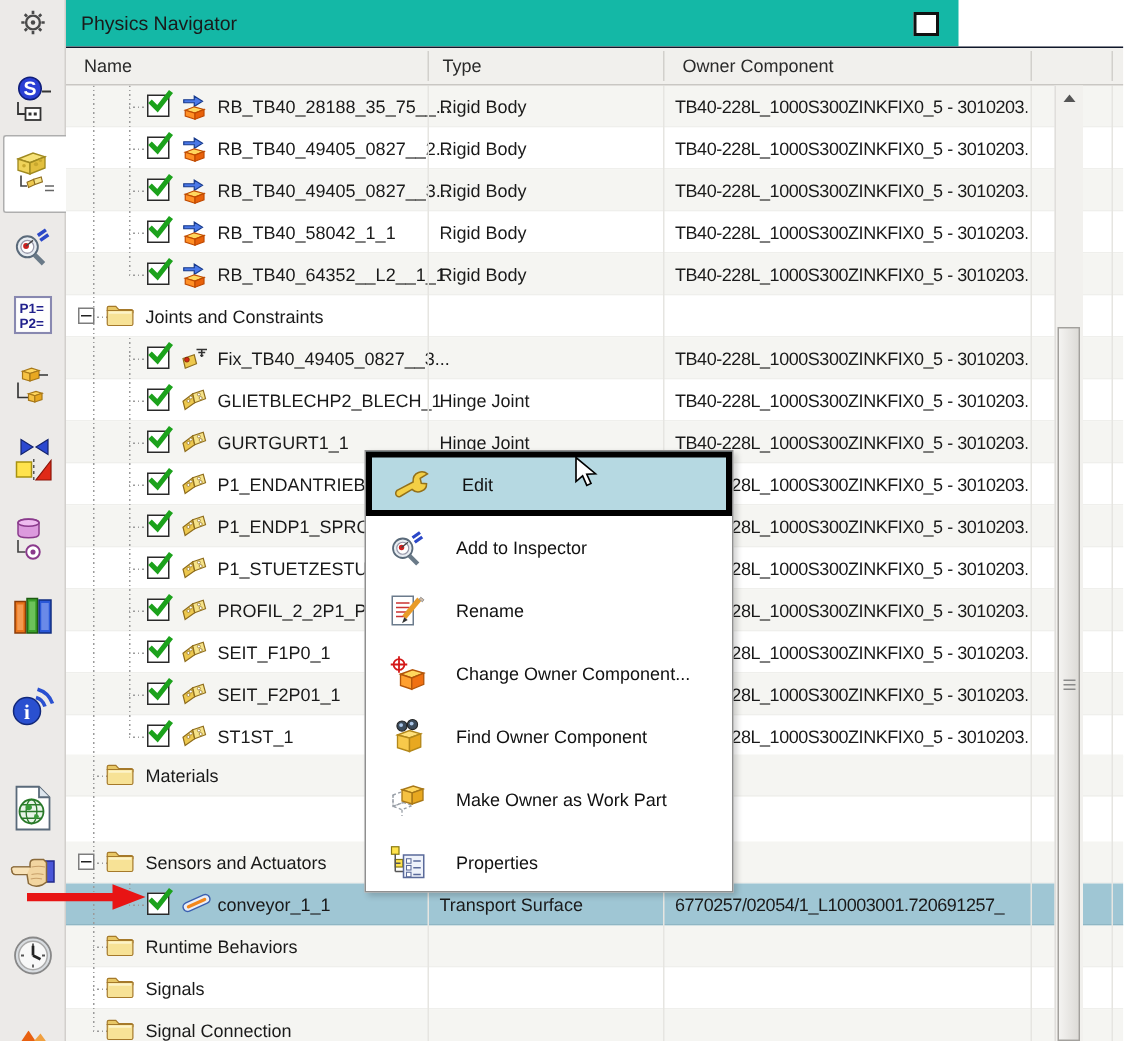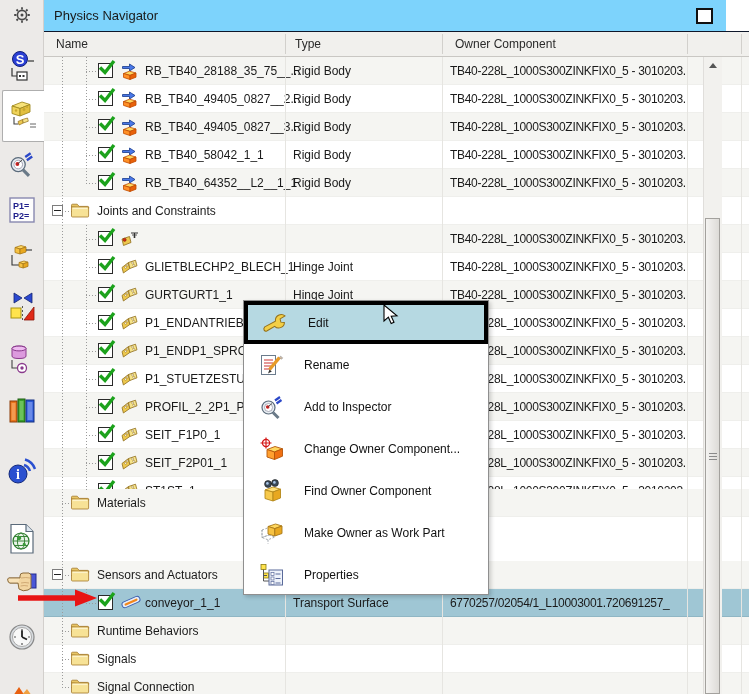--- a/index.html
+++ b/index.html
@@ -2,21 +2,21 @@
 <html><head>
 <meta charset="utf-8">
 <style>
   html,body{margin:0;padding:0;background:#fff;font-family:"Liberation Sans",sans-serif;}
   #stage{position:relative;width:749px;height:694px;overflow:hidden;background:#fff;font-size:12px;color:#1a1a1a;}
   
   #toolbar{position:absolute;left:0;top:0;width:43px;height:694px;background:#eceae8;border-right:1px solid #d2cfcc;z-index:3;}
   .tool-btn{position:absolute;left:0;width:43px;display:flex;justify-content:center;align-items:center;}
   .tool-btn.active{left:2px;width:41px;background:#fff;border:1px solid #aeaeae;border-right:none;border-radius:2px 0 0 2px;}
   
-  #titlebar{position:absolute;left:44px;top:0;width:682px;height:31px;background:#7dd3fc;}
+  #titlebar{position:absolute;left:44px;top:0;width:595px;height:31px;background:#14b8a6;}
   #title{position:absolute;left:10px;top:8px;font-size:13px;color:#1a1a1a;}
   #maxbox{position:absolute;right:13px;top:8px;width:13px;height:12px;border:2px solid #111;background:#fff;}
   
   #header{position:absolute;left:44px;top:31px;width:705px;height:26px;background:#f1f0ed;border-top:1px solid #0f172a;border-bottom:1px solid #c9c7c3;box-sizing:border-box;z-index:2;}
   .hcell{position:absolute;top:5px;color:#2a2a2a;}
   .hdiv{position:absolute;top:2px;bottom:2px;width:1px;background:#d2d0cc;}
   
   #rows{position:absolute;left:44px;top:57px;width:705px;height:637px;z-index:1;}
   .trow{position:absolute;left:0;width:705px;height:28px;background:#fff;border-bottom:1px solid #efefec;box-sizing:border-box;}
   .trow.alt{background:#f5f5f2;}
@@ -290,20 +290,21 @@
       <div class="trow alt" style="top: 168px;">
         <span class="stub" style="left: 42px; width: 12px;"></span>
         <span class="cb"><span class=""><svg width="20" height="18" viewBox="0 0 20 18" style="position: absolute; left: -2px; top: -5px;">
               <path d="M3 8.5 L8 13.5 L17 2" fill="none" stroke="#1ca21c" stroke-width="3.4"></path>
             </svg></span></span>
         <span class="ticon" style="left: 76px; top: 5px;"><svg width="21" height="17" viewBox="0 0 21 17">
             <path d="M14.5 3 L14.5 8 M11 3 L18 3 M12.2 5 L16.8 5 M13.4 7 L15.6 7" stroke="#333" stroke-width="1" fill="none"></path>
             <path d="M2 9 L9.5 6.5 L11 12.5 L3.5 15.5 Z" fill="#edc84e" stroke="#8f6d1d" stroke-width="0.8"></path>
             <circle cx="4.6" cy="9.8" r="1.6" fill="#d42a12" stroke="#7a1505" stroke-width="0.5"></circle>
           </svg></span>
+        <span class="lbl" style="left: 101px;">Fix_TB40_49405_0827__3...</span>
         <span class="cell-owner">TB40-228L_1000S300ZINKFIX0_5 - 3010203...</span>
       </div>
       <div class="trow" style="top: 196px;">
         <span class="stub" style="left: 42px; width: 12px;"></span>
         <span class="cb"><span class=""><svg width="20" height="18" viewBox="0 0 20 18" style="position: absolute; left: -2px; top: -5px;">
               <path d="M3 8.5 L8 13.5 L17 2" fill="none" stroke="#1ca21c" stroke-width="3.4"></path>
             </svg></span></span>
         <span class="ticon" style="left: 76px; top: 5px;"><svg width="19" height="17" viewBox="0 0 19 17">
             <path d="M2 9.5 L8.5 4.5 L9.8 10.5 L3.4 15 Z" fill="#edc84e" stroke="#8f6d1d" stroke-width="0.8"></path>
             <path d="M8.5 4.5 L15.5 2.2 L17 7.8 L9.8 10.5 Z" fill="#f6e388" stroke="#8f6d1d" stroke-width="0.8"></path>
@@ -445,21 +446,21 @@
             <path d="M8.5 4.5 L15.5 2.2 L17 7.8 L9.8 10.5 Z" fill="#f6e388" stroke="#8f6d1d" stroke-width="0.8"></path>
             <circle cx="5.6" cy="9.3" r="1" fill="#fff" stroke="#8f6d1d" stroke-width="0.5"></circle>
             <circle cx="7.2" cy="7" r="1" fill="#fff" stroke="#8f6d1d" stroke-width="0.5"></circle>
             <circle cx="12.6" cy="5" r="1" fill="#fff" stroke="#8f6d1d" stroke-width="0.5"></circle>
             <circle cx="13.8" cy="7.4" r="1" fill="#fff" stroke="#8f6d1d" stroke-width="0.5"></circle>
           </svg></span>
         <span class="lbl" style="left: 101px;">ST1ST_1</span>
         <span class="cell-type">Hinge Joint</span>
         <span class="cell-owner">TB40-228L_1000S300ZINKFIX0_5 - 3010203...</span>
       </div>
-      <div class="trow alt" style="top: 432px;">
+      <div class="trow alt" style="top: 446px;">
         <span class="stub" style="left: 18px; width: 10px;"></span>
         <span class="ticon" style="left: 26px; top: 5px;"><svg width="21" height="17" viewBox="0 0 21 17">
             <path d="M1.5 5 L1.5 3.2 Q1.5 2.2 2.5 2.2 L7.2 2.2 L9.2 4.4 L17.6 4.4 Q18.6 4.4 18.6 5.4 L18.6 6.4 Z" fill="#e8c766" stroke="#a5792a" stroke-width="0.8"></path>
             <path d="M1.5 5 L18.6 5 L18.6 14 Q18.6 15 17.6 15 L2.5 15 Q1.5 15 1.5 14 Z" fill="#f7e296" stroke="#a5792a" stroke-width="0.8"></path>
             <path d="M2.6 6.4 L17.5 6.4" stroke="#fdf3c9" stroke-width="1.4" fill="none"></path>
           </svg></span>
         <span class="lbl" style="left: 53px;">Materials</span>
       </div>
       <div class="trow alt" style="top: 504px;">
         <span class="stub" style="left: 18px; width: 10px;"></span>
@@ -535,45 +536,45 @@
   <div id="menu">
       <div class="mitem hl">
         <span class="micon">
           <svg width="28" height="26" viewBox="0 0 28 26">
             <g transform="rotate(14 14 13)">
               <path d="M4 19.5 L13 11.5 Q11.5 7 15 4.5 Q18 2.5 21 4 L17 8 L18.5 11 L22 10.5 Q23 14 20 16 Q17 18.5 13.5 16.5 L7 23 Q5.5 24 4.2 22.8 Q3 21.5 4 19.5 Z" fill="#f3cf45" stroke="#93701a" stroke-width="1"></path>
             </g>
           </svg>
         </span>
         <span class="mlabel">Edit</span>
-      </div>
-      <div class="mitem">
-        <span class="micon">
-          <svg width="26" height="26" viewBox="0 0 26 26">
-            <rect x="2.5" y="3.5" width="14" height="19" fill="#fff" stroke="#6b7b8c" stroke-width="1"></rect>
-            <path d="M5 8 H14 M5 11 H14 M5 14 H12 M5 17 H11" stroke="#c33" stroke-width="1.1"></path>
-            <path d="M10.5 17.5 L20.5 5.5" stroke="#e89b28" stroke-width="3.4"></path>
-            <path d="M21.5 4.2 L20.5 5.5 L22.6 7.2 L23.6 5.8 Z" fill="#d8c0a8" stroke="#888" stroke-width="0.6"></path>
-            <path d="M10.5 17.5 L9 21.5 L12.8 19.4 Z" fill="#333"></path>
-          </svg>
-        </span>
-        <span class="mlabel">Rename</span>
       </div>
       <div class="mitem">
         <span class="micon">
           <svg width="26" height="26" viewBox="0 0 26 26">
             <path d="M16 6.5 L21 3 M17.5 9.5 L22.5 6" stroke="#2b48c8" stroke-width="2.2"></path>
             <circle cx="9.5" cy="13.5" r="6.5" fill="#e8edf2" stroke="#5a6a7a" stroke-width="1.2"></circle>
             <circle cx="9.5" cy="13.5" r="4" fill="#fff" stroke="#99a" stroke-width="0.8"></circle>
             <circle cx="8.7" cy="13" r="1.8" fill="#cc2020"></circle>
             <path d="M8.7 13 L13 9.5" stroke="#444" stroke-width="0.9"></path>
             <path d="M14 18.5 L19.5 24" stroke="#6a7a88" stroke-width="3"></path>
           </svg>
         </span>
         <span class="mlabel">Add to Inspector</span>
+      </div>
+      <div class="mitem">
+        <span class="micon">
+          <svg width="26" height="26" viewBox="0 0 26 26">
+            <rect x="2.5" y="3.5" width="14" height="19" fill="#fff" stroke="#6b7b8c" stroke-width="1"></rect>
+            <path d="M5 8 H14 M5 11 H14 M5 14 H12 M5 17 H11" stroke="#c33" stroke-width="1.1"></path>
+            <path d="M10.5 17.5 L20.5 5.5" stroke="#e89b28" stroke-width="3.4"></path>
+            <path d="M21.5 4.2 L20.5 5.5 L22.6 7.2 L23.6 5.8 Z" fill="#d8c0a8" stroke="#888" stroke-width="0.6"></path>
+            <path d="M10.5 17.5 L9 21.5 L12.8 19.4 Z" fill="#333"></path>
+          </svg>
+        </span>
+        <span class="mlabel">Rename</span>
       </div>
       <div class="mitem">
         <span class="micon">
           <svg width="26" height="26" viewBox="0 0 26 26">
             <circle cx="7" cy="7" r="3.6" fill="none" stroke="#d41818" stroke-width="1.2"></circle>
             <path d="M7 1.5 V12.5 M1.5 7 H12.5" stroke="#d41818" stroke-width="1.2"></path>
             <path d="M8 13.5 L16 10.5 L23.5 12.8 L15.5 16 Z" fill="#ffd75e" stroke="#b4560a" stroke-width="0.9"></path>
             <path d="M8 13.5 L15.5 16 L15.5 23.5 L8 21 Z" fill="#ffa030" stroke="#b4560a" stroke-width="0.9"></path>
             <path d="M15.5 16 L23.5 12.8 L23.5 20.2 L15.5 23.5 Z" fill="#f07012" stroke="#b4560a" stroke-width="0.9"></path>
           </svg>

